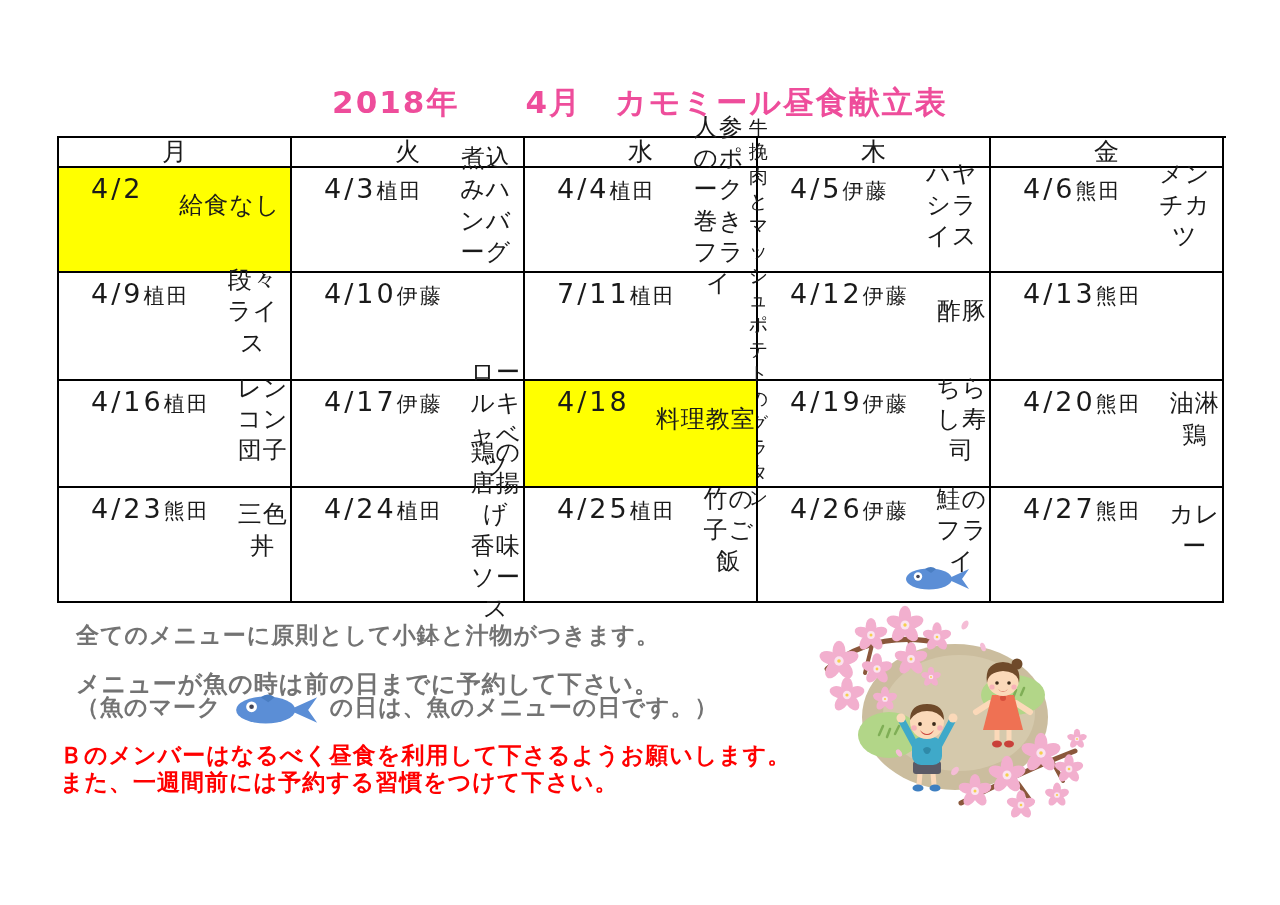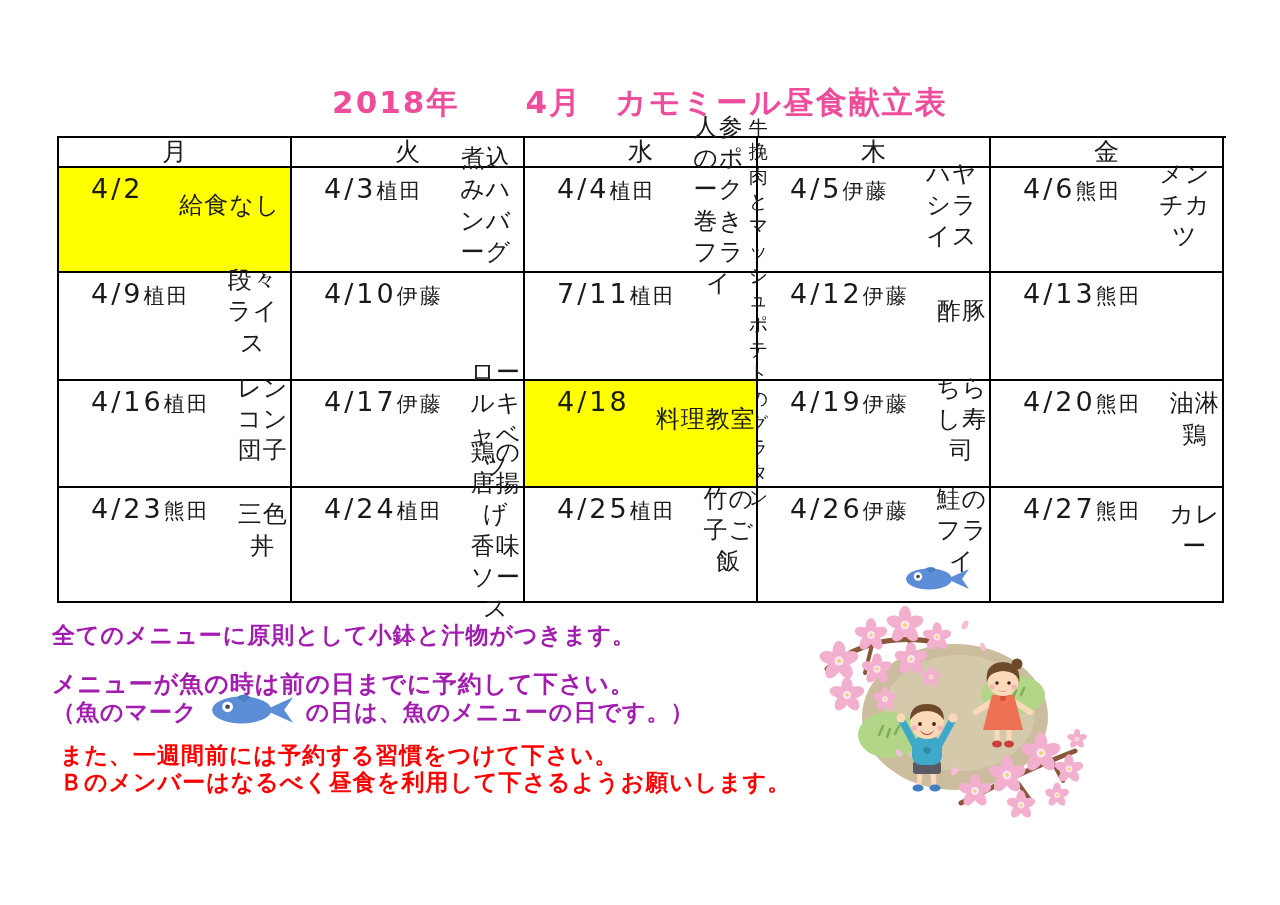--- a/index.html
+++ b/index.html
@@ -47,24 +47,24 @@
   .menu {
     flex:1 1 auto; display:flex; flex-direction:column;
     justify-content:center; align-items:center;
     text-align:center; font-size:24px; line-height:1.3;
     letter-spacing:1px; padding-bottom:28px;
   }
   .menu.small { font-size:19px; letter-spacing:0.5px;margin-left:47px; }
   .cell-fish { position:absolute; right:18px; bottom:8px; }
 
   
-  .note { position:absolute; left:52px; font-weight:bold; color:#a21caf; letter-spacing:1px; }
+  .note { position:absolute; left:76px; font-weight:bold; color:#737373; letter-spacing:1px; }
   .note-1 { top:620px; font-size:23px; }
   .note-2 { top:668px; font-size:24px; }
-  .note-3 { top:692px; font-size:23px; display:flex; align-items:flex-end; gap:6px; }
+  .note-3 { top:692px; font-size:23px; display:flex; align-items:flex-start; gap:6px; }
   .warning { position:absolute; left:60px; top:742px; color:#FF0000; font-weight:bold;
              font-size:23px; line-height:1.18; letter-spacing:1px; }
 
   
   .illustration { position:absolute; left:813px; top:603px; }
 </style>
 </head>
 <body>
 
 <svg width="0" height="0" style="position:absolute">
@@ -287,22 +287,22 @@
 <div class="note note-2">メニューが魚の時は前の日までに予約して下さい。</div>
 <div class="note note-3">
   <span>（魚のマーク</span>
   <svg width="88" height="36" viewBox="0 0 68 28" style="margin:0 4px;">
       <use href="#fish-shape"></use>
     </svg>
   <span>の日は、魚のメニューの日です。）</span>
 </div>
 
 <div class="warning">
+  <div>Ｂのメンバーはなるべく昼食を利用して下さるようお願いします。</div>
   <div>また、一週間前には予約する習慣をつけて下さい。</div>
-  <div>Ｂのメンバーはなるべく昼食を利用して下さるようお願いします。</div>
 </div>
 
 <svg class="illustration" width="285" height="220" viewBox="0 0 285 220">
 
   <ellipse cx="142" cy="114" rx="93" ry="73" fill="#CBBD9E"></ellipse>
   <ellipse cx="146" cy="110" rx="76" ry="58" fill="#D5C9AC"></ellipse>
 
   <ellipse cx="76" cy="132" rx="31" ry="23" fill="#B2D688"></ellipse>
   <path d="M66 132 l4 -9 M74 134 l3 -8 M82 131 l4 -8" stroke="#7FAE56" stroke-width="2.5" fill="none" stroke-linecap="round"></path>
   <ellipse cx="200" cy="92" rx="32" ry="20" fill="#B2D688"></ellipse>

